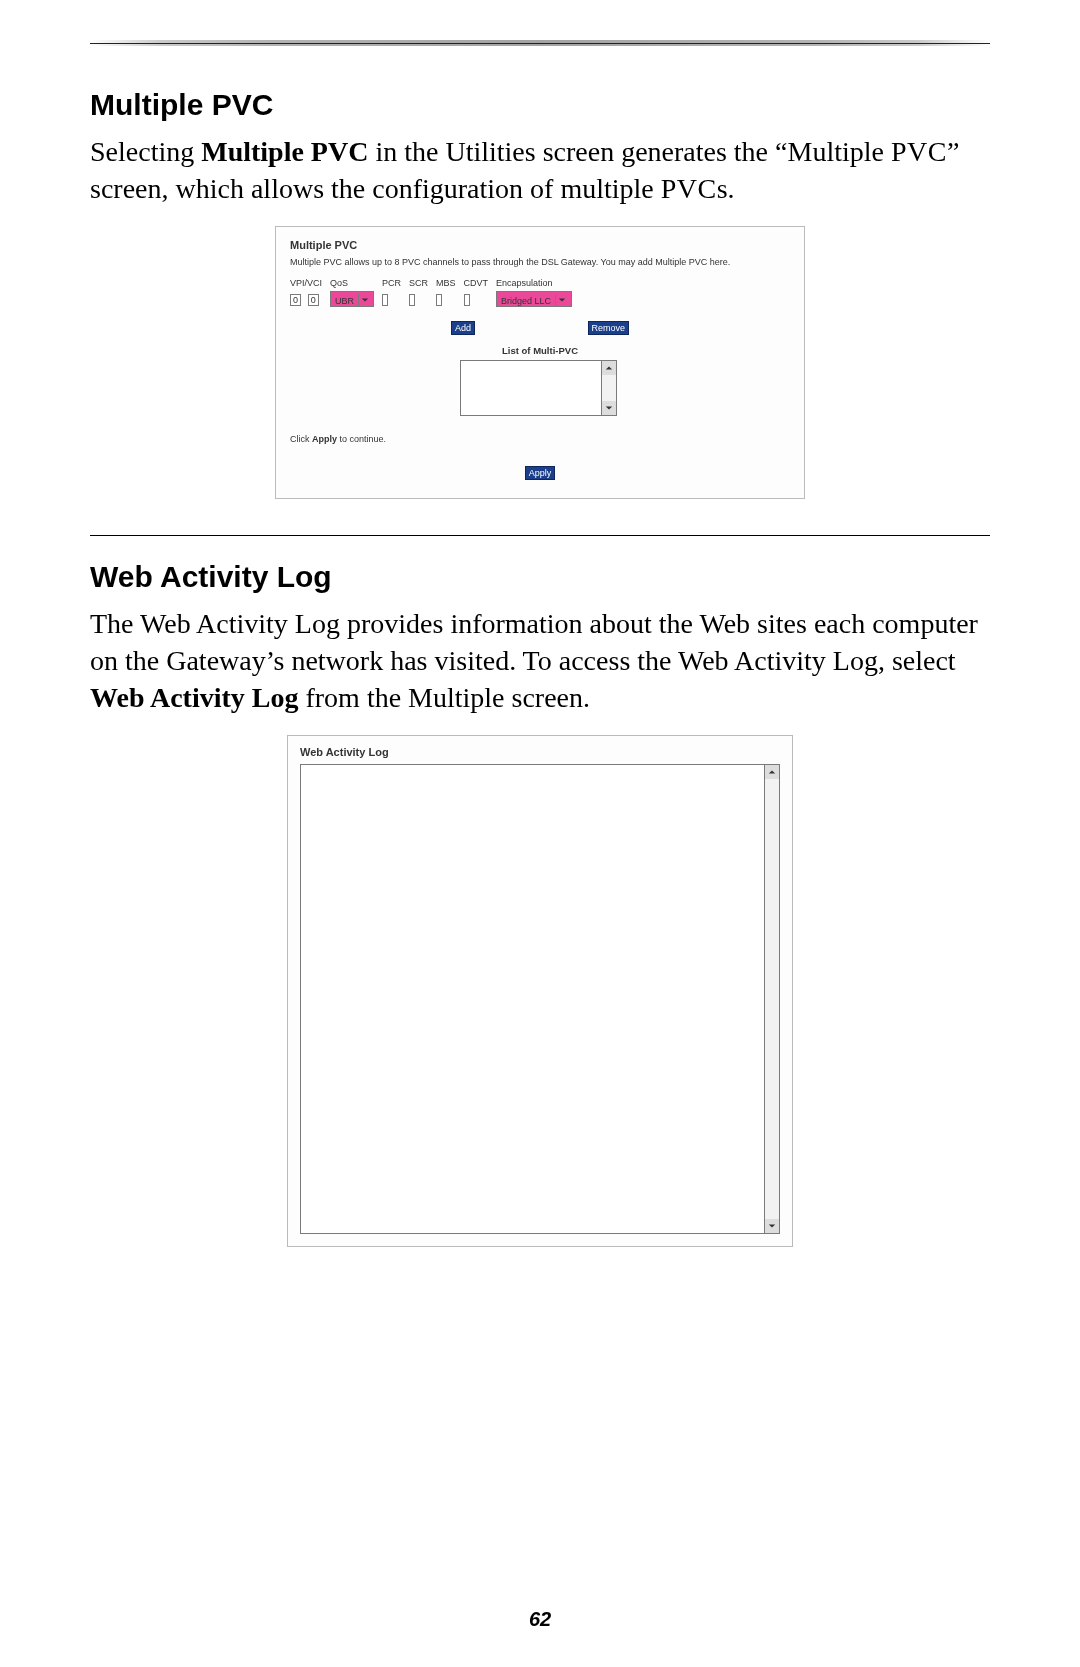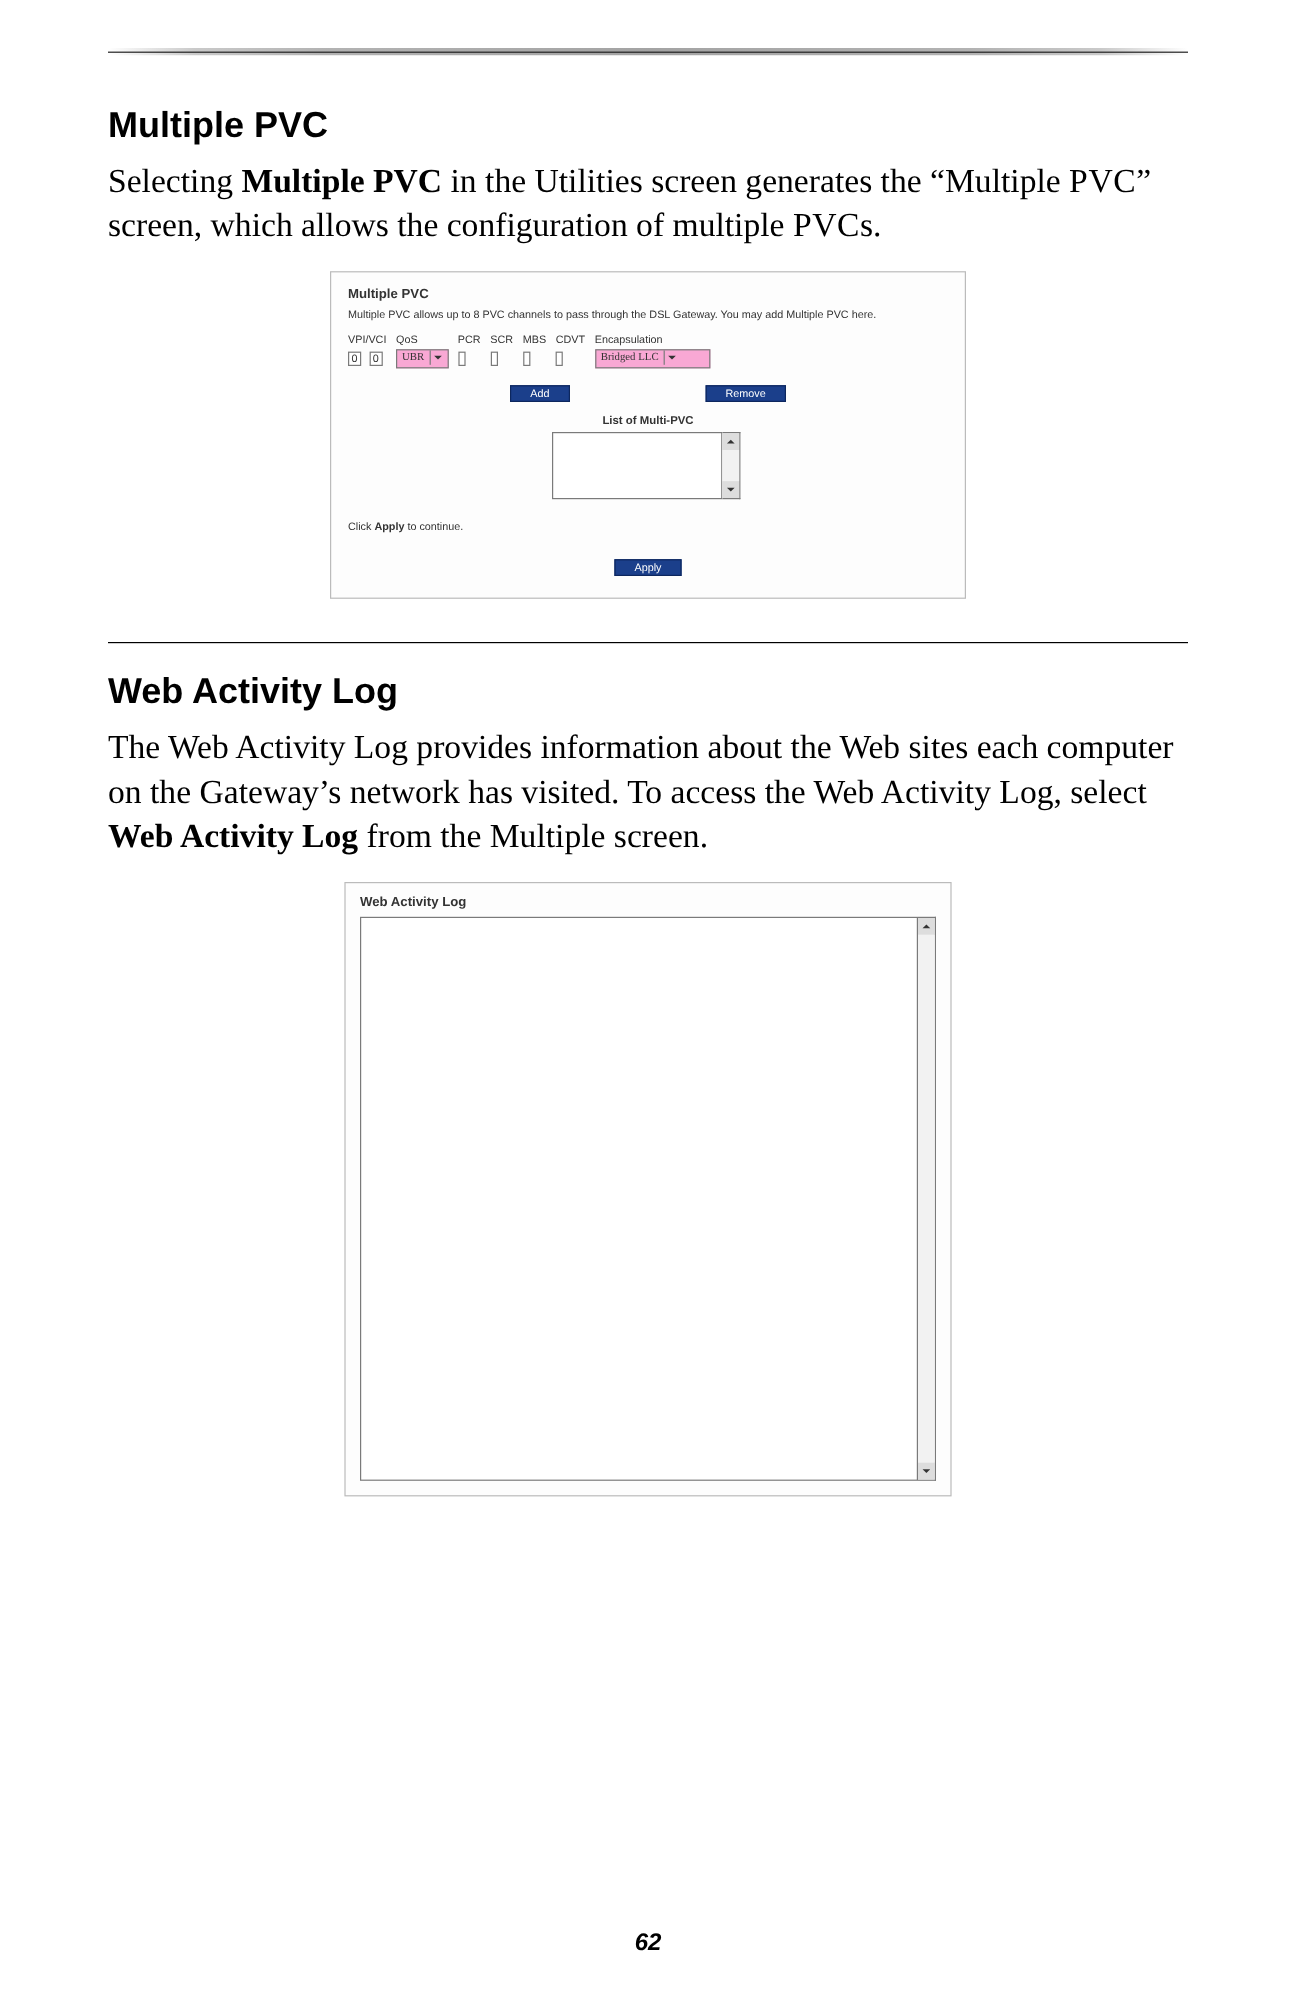--- a/index.html
+++ b/index.html
@@ -49,24 +49,24 @@
   }
   .shot.pvc { width:500px; padding:12px 14px 18px; font-size:9.5px; }
   .shot.pvc .title { font-weight:700; font-size:11px; margin-bottom:6px; }
   .shot.pvc .intro { font-size:9px; line-height:1.25; margin-bottom:10px; }
   .shot.pvc table.hdr { border-collapse:collapse; }
   .shot.pvc th { font-weight:400; font-size:9px; padding:0 8px 3px 0; text-align:left; }
   .shot.pvc td { padding:0 8px 0 0; vertical-align:middle; }
   .fld { border:1px solid #7a7a7a; background:#fff; height:14px; font-size:9px; padding:0 2px; box-sizing:border-box; }
   .fld.n { width:30px; }
   .fld.m { width:36px; }
-  .sel { border:1px solid #7a7a7a; background:#f9a8d4; height:16px; font-size:9px; display:inline-flex; align-items:flex-start; padding:0 2px 0 4px; box-sizing:border-box;font-family:Liberation Serif, serif; }
+  .sel { border:1px solid #7a7a7a; background:#ec4899; height:16px; font-size:9px; display:inline-flex; align-items:flex-end; padding:0 2px 0 4px; box-sizing:border-box; }
   .sel .caret { margin-left:4px; width:12px; height:12px; border-left:1px solid #7a7a7a; display:inline-flex; align-items:center; justify-content:center; }
   .sel .caret svg { width:8px; height:8px; }
-  .btn { display:inline-block; background:#1b3f8b; color:#fff; font-size:9px; padding:1px 16px; border:1px solid #0d275e; }
+  .btn { display:inline-block; background:#1b3f8b; color:#fff; font-size:9px; padding:1px 3px; border:1px solid #0d275e; }
   .row-center { text-align:center; margin:14px 0 8px; }
   .row-center .btn + .btn { margin-left:110px; }
   .list-title { text-align:center; font-weight:700; font-size:9.5px; margin:10px 0 4px; }
   .listbox { margin:0 auto; width:160px; }
   .listbox .lb-wrap { display:flex; }
   .listbox .lb { border:1px solid #7a7a7a; background:#fff; width:140px; height:54px; }
   .vscroll { width:14px; border:1px solid #7a7a7a; border-left:none; background:#eee; display:flex; flex-direction:column; }
   .vscroll .arr { height:14px; background:#ddd; display:flex; align-items:center; justify-content:center; }
   .vscroll .arr svg { width:8px; height:8px; }
   .vscroll .track { flex:1; background:#f2f2f2; }
@@ -128,21 +128,21 @@
                       <path d="M1 3 L5 7 L9 3 Z" fill="#333"></path>
                     </svg>
                   </span>
             </span>
           </td>
           <td><span class="fld m"></span></td>
           <td><span class="fld m"></span></td>
           <td><span class="fld m"></span></td>
           <td><span class="fld m"></span></td>
           <td>
-            <span class="sel" style="width:96px;">
+            <span class="sel" style="width:76px;">
               <span>Bridged LLC</span>
               <span class="caret">
                     <svg viewBox="0 0 10 10">
                       <path d="M1 3 L5 7 L9 3 Z" fill="#333"></path>
                     </svg>
                   </span>
             </span>
           </td>
         </tr>
       </tbody>

